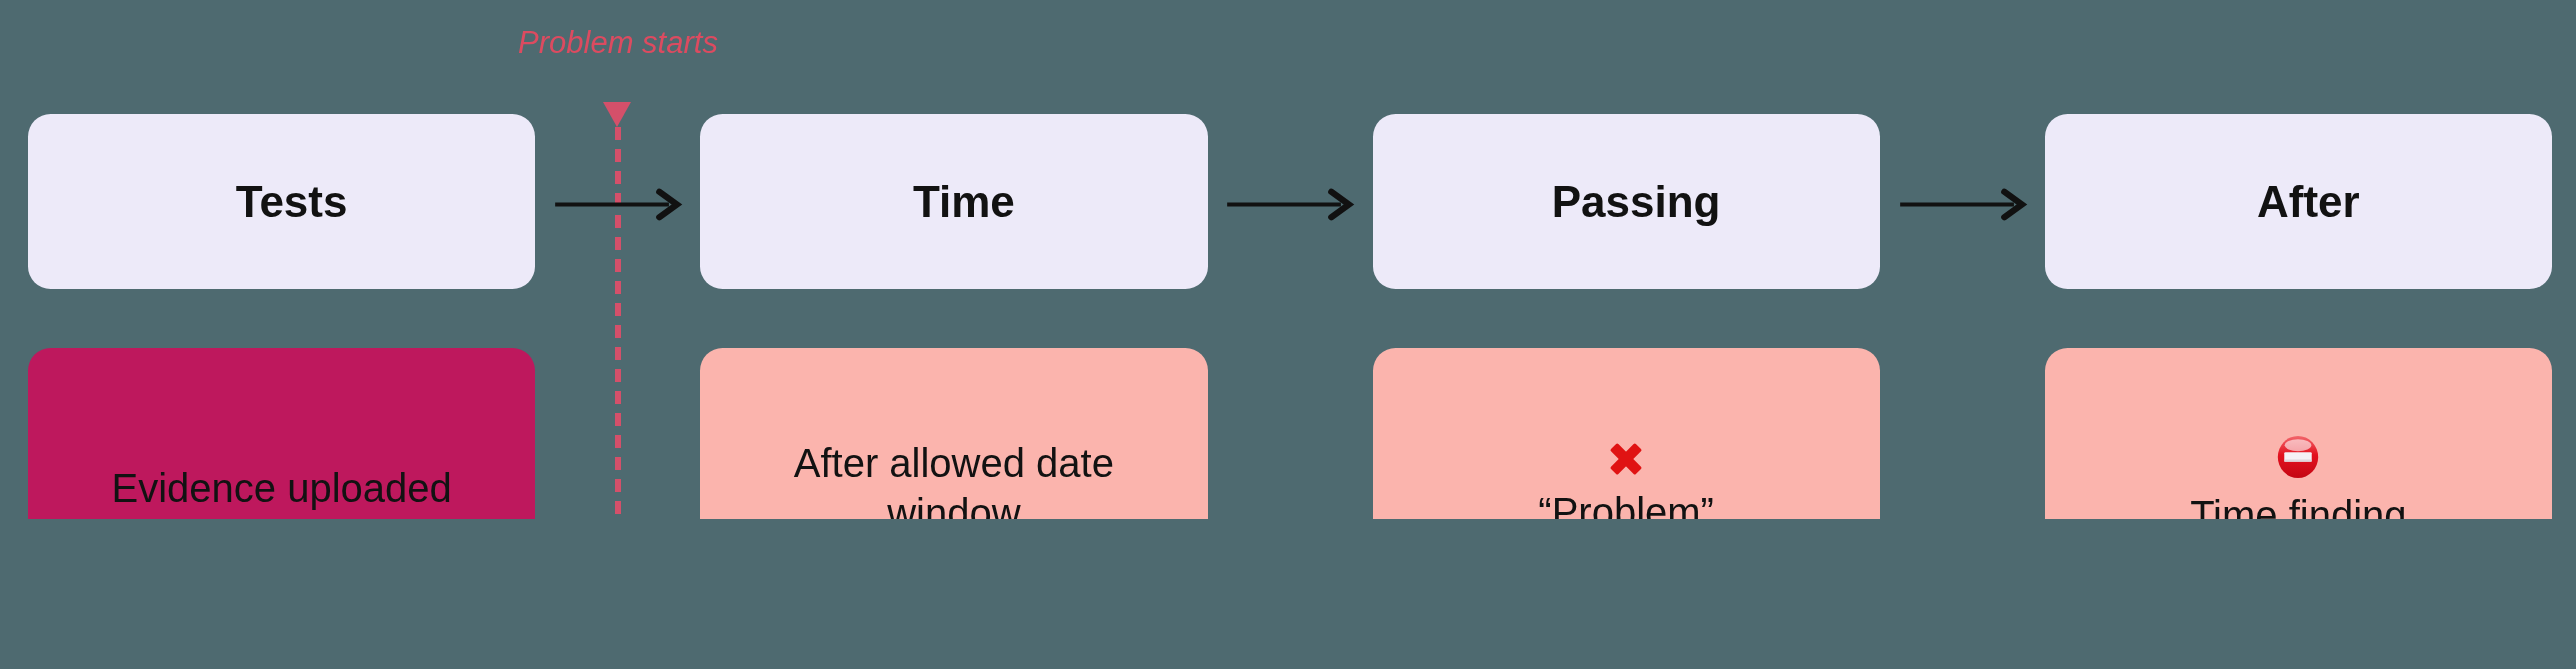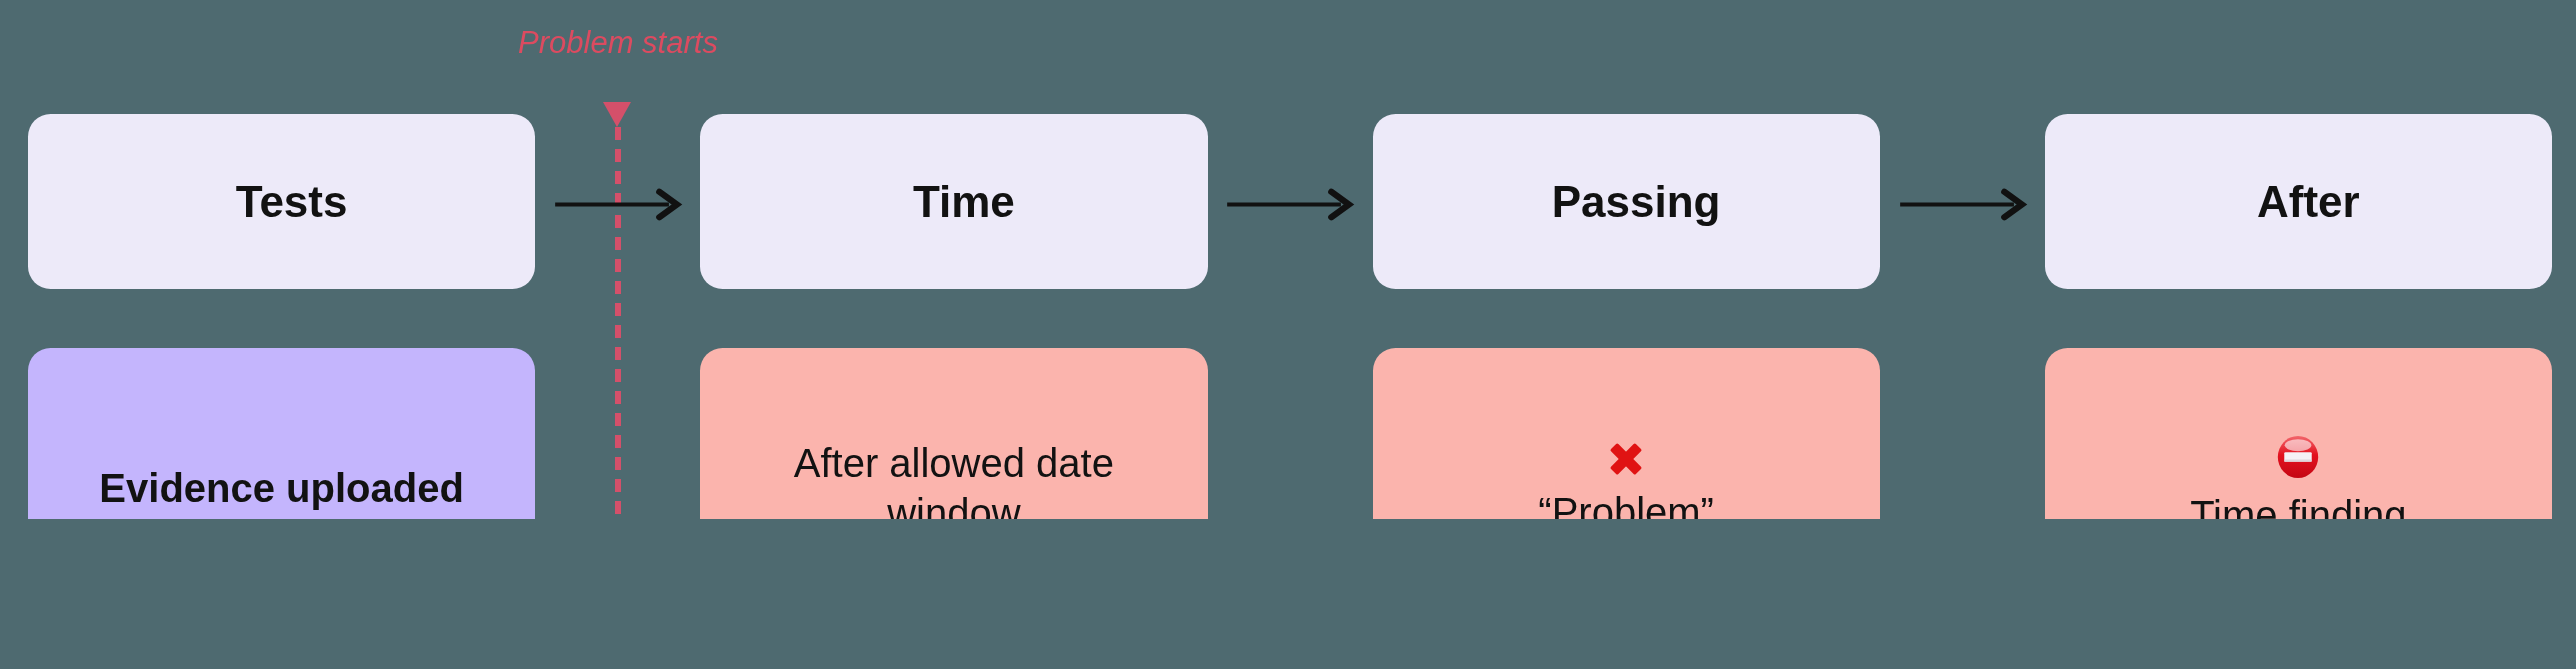--- a/index.html
+++ b/index.html
@@ -44,21 +44,21 @@
   }
   .header-cell{
     background:#EDEAF9;
     font-size:44px;font-weight:700;color:#121212;
   }
   .detail-cell{
     font-size:40px;font-weight:400;color:#121212;
     line-height:50px;
     padding:0 44px;box-sizing:border-box;
   }
-  .detail-cell.neutral{background:#c4b5fd;font-weight:bold;}
+  .detail-cell.neutral{background:#be185d;}
   .detail-cell.problem{background:#FBB4AD;}
   .detail-icon{flex:0 0 auto;}
   .detail-icon.cross{margin-bottom:8px;}
   .detail-icon.noentry{margin-bottom:11.3px;}
   
   .flow-arrow{
     position:absolute;top:187px;width:132px;height:35px;
     transform:translateX(-50%);
   }
   .flow-arrow.a1{left:618px;}

